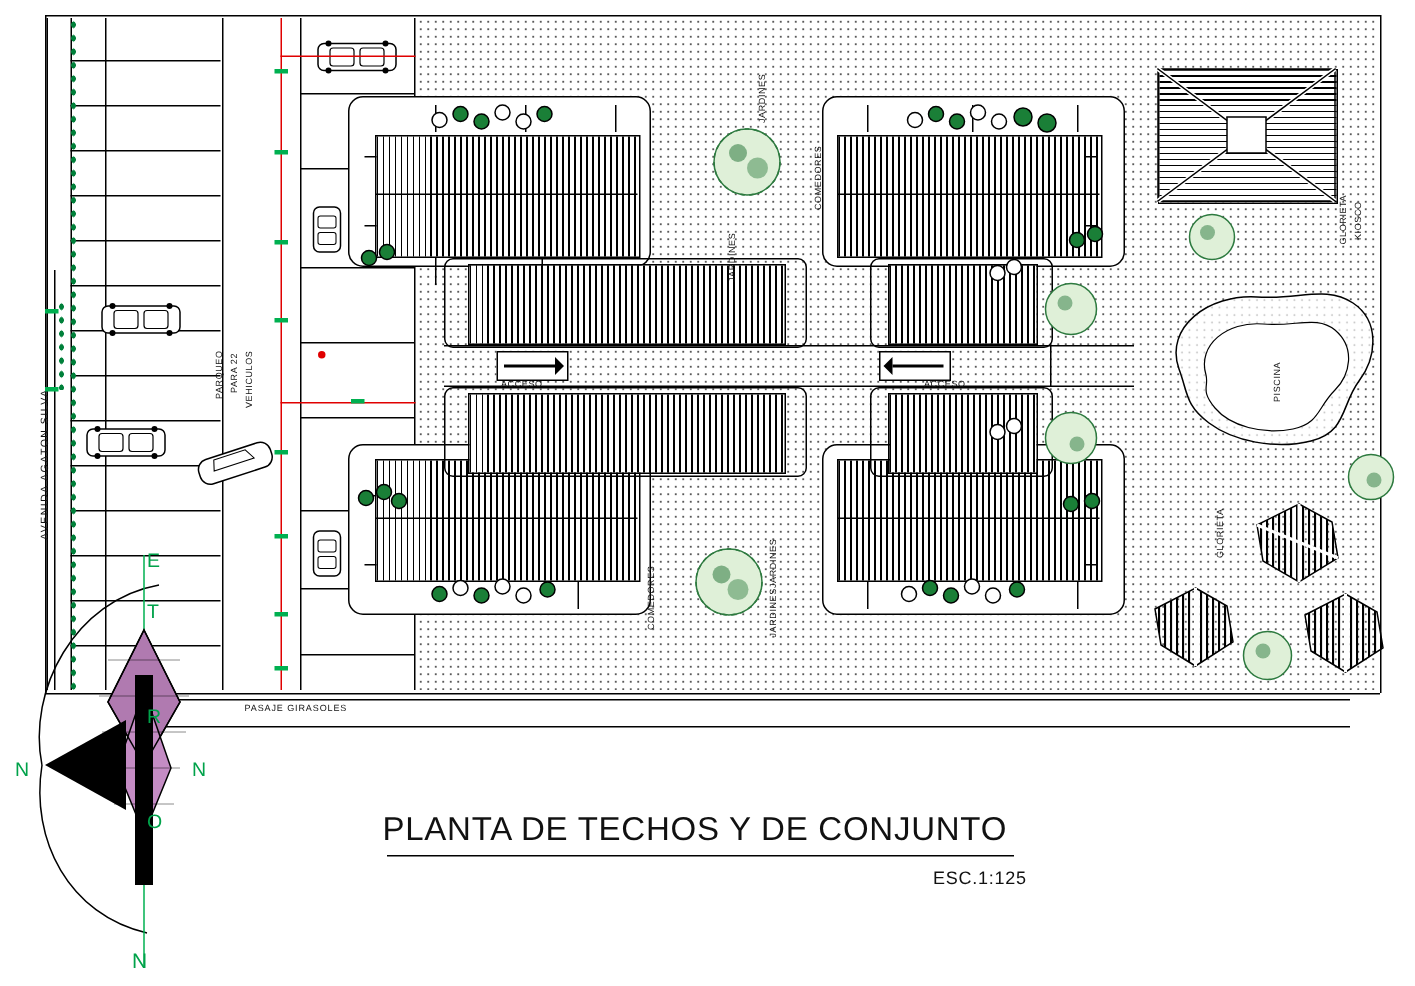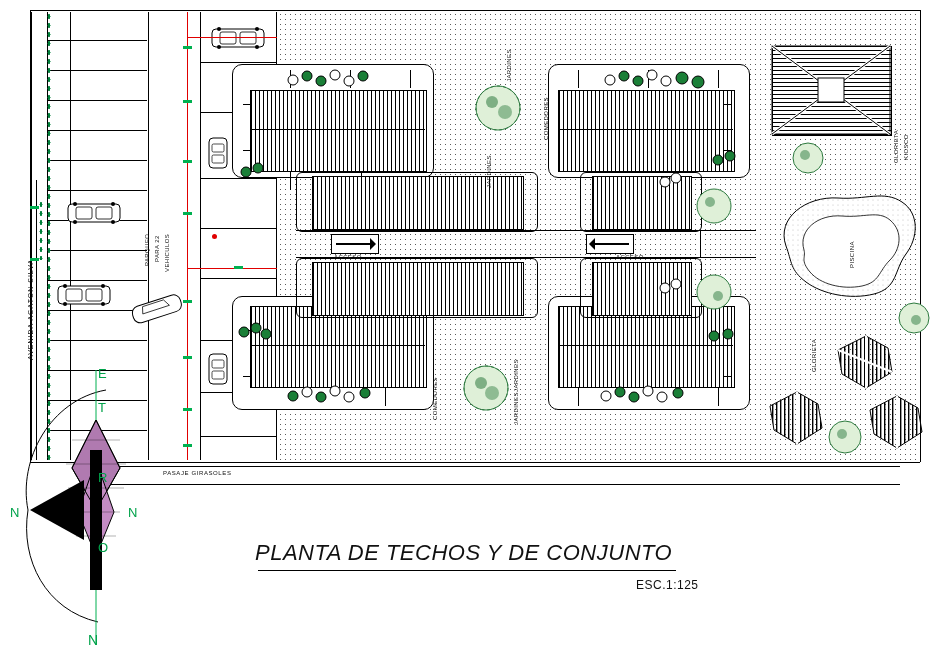--- a/index.html
+++ b/index.html
@@ -403,17 +403,17 @@
   </svg>
 
   <div class="abs" style="left:98px;top:366px;font-size:13px;color:#00a24a;">E</div>
   <div class="abs" style="left:98px;top:400px;font-size:13px;color:#00a24a;">T</div>
   <div class="abs" style="left:98px;top:470px;font-size:13px;color:#00a24a;">R</div>
   <div class="abs" style="left:98px;top:540px;font-size:13px;color:#00a24a;">O</div>
   <div class="abs" style="left:10px;top:505px;font-size:13px;color:#00a24a;">N</div>
   <div class="abs" style="left:128px;top:505px;font-size:13px;color:#00a24a;">N</div>
   <div class="abs" style="left:88px;top:632px;font-size:14px;color:#00a24a;">N</div>
 
-  <div class="abs title" style="left:255px;top:540px;font-style:italic;">PLANTA DE TECHOS Y DE CONJUNTO</div>
+  <div class="abs title" style="left:255px;top:540px;">PLANTA DE TECHOS Y DE CONJUNTO</div>
   <div class="abs thinline" style="left:258px;top:570px;width:418px;height:1px;"></div>
-  <div class="abs subtitle" style="left:636px;top:578px;">ESC.1:125</div>
+  <div class="abs subtitle" style="left:622px;top:578px;">ESC.1:125</div>
 
 </div>
 
 </body></html>

